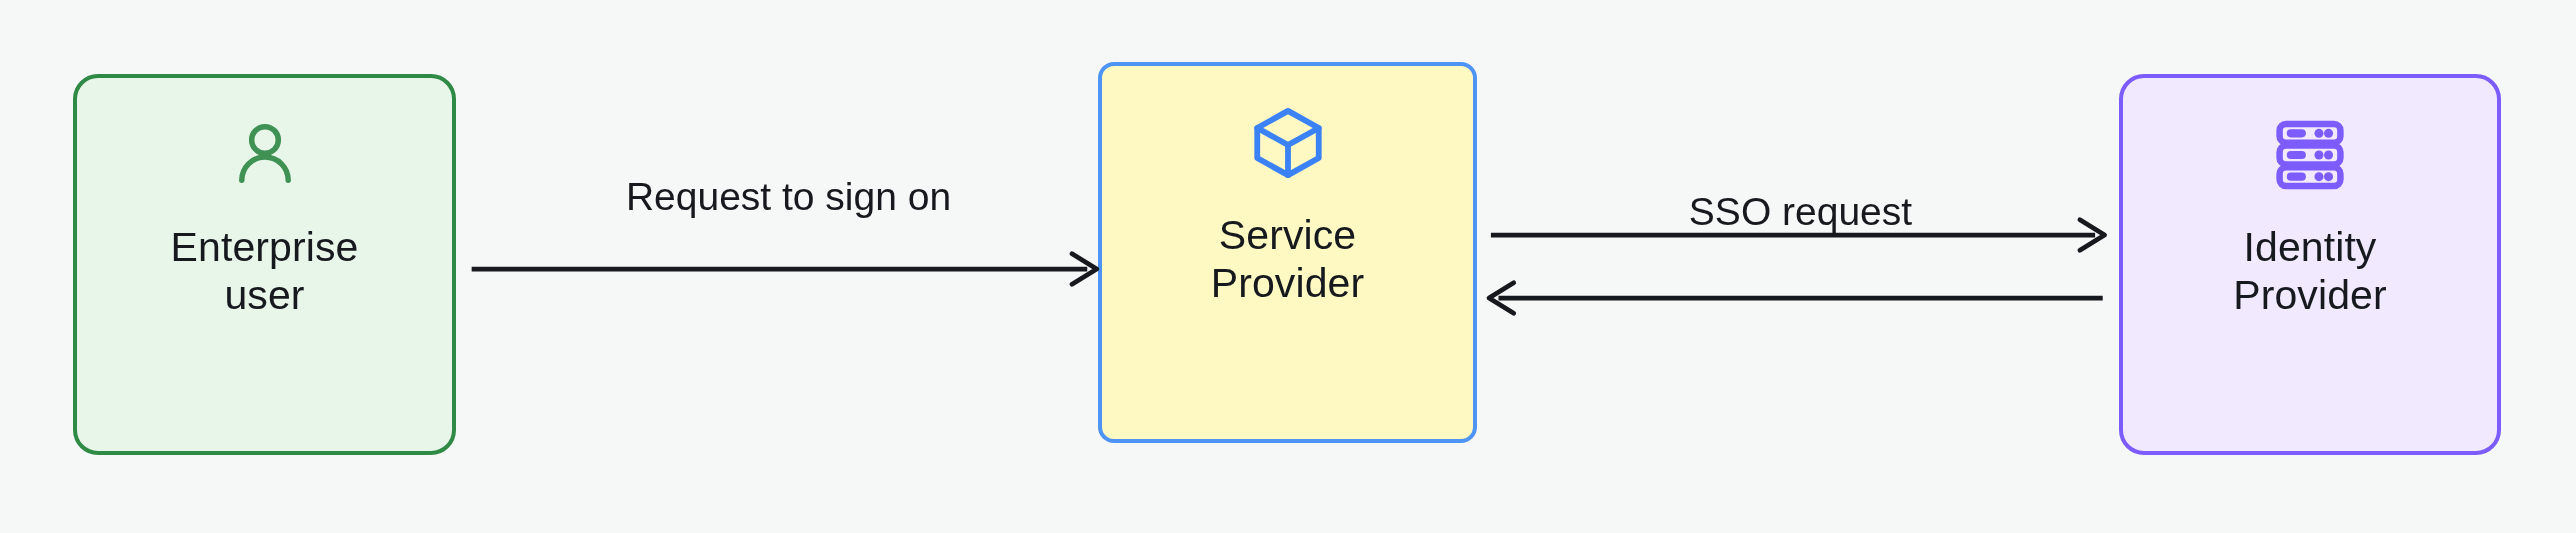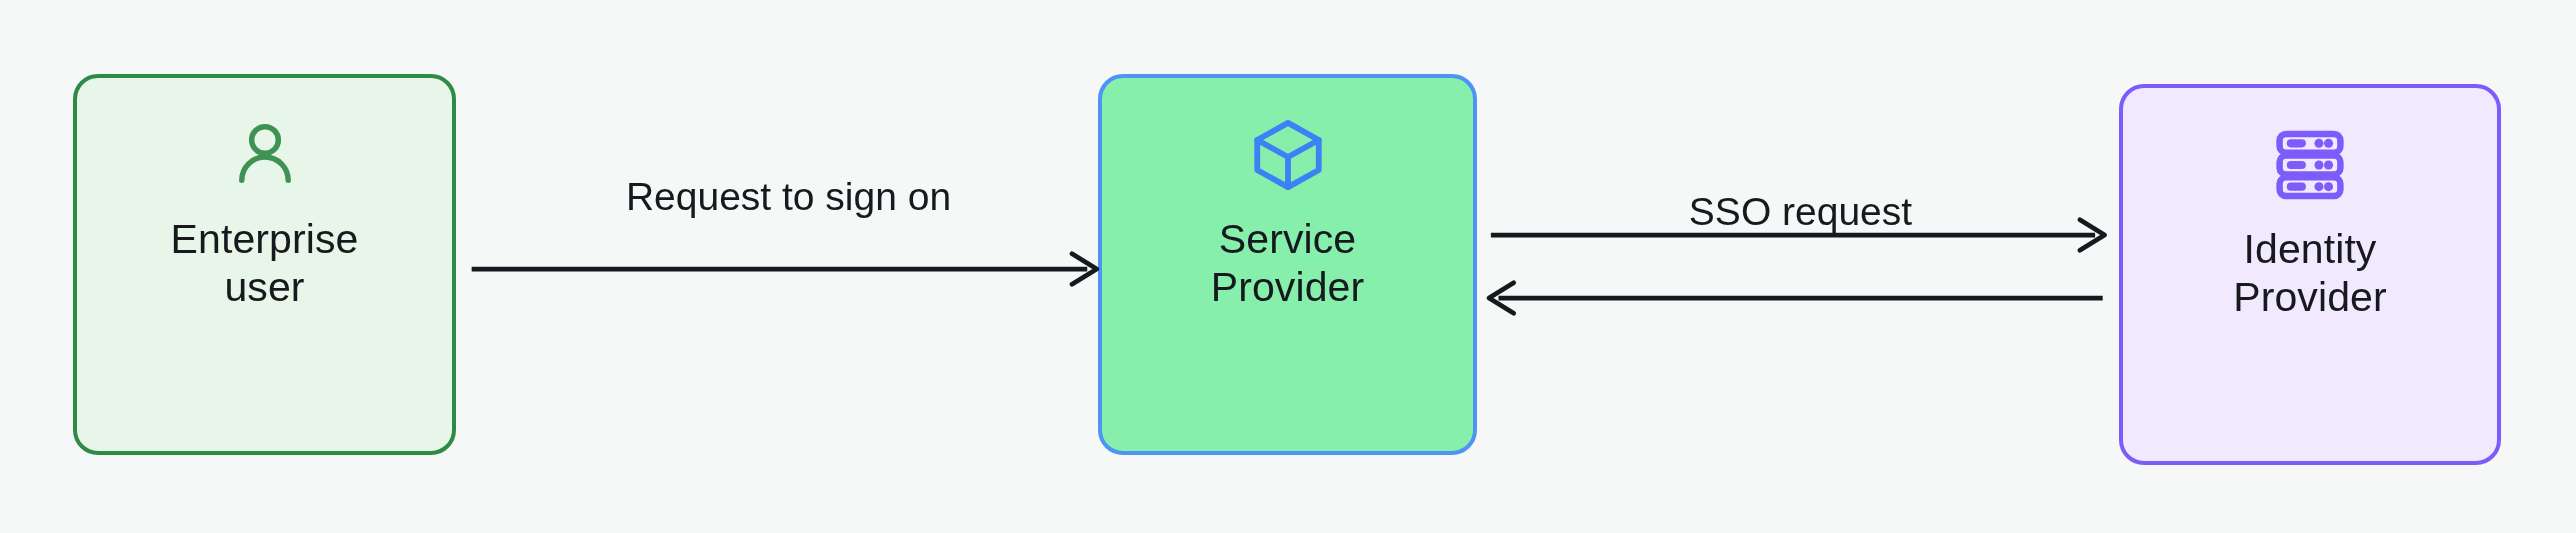--- a/index.html
+++ b/index.html
@@ -31,44 +31,45 @@
     border-radius: 25px;
     border-style: solid;
     border-width: 4.8px;
   }
   .node .node-icon {
     display: block;
     margin-top: 36px;
     line-height: 0;
   }
   .node .node-label {
-    margin-top: 20px;
+    margin-top: 28px;
     font-size: 41px;
     line-height: 1.16;
     color: #16191d;
     text-align: center;
     font-weight: 400;
     letter-spacing: 0.1px;
     white-space: pre-line;
   }
 
   #node-enterprise-user {
     left: 73px;  top: 74px;
     width: 383px; height: 381px;
     background: #e8f5e9;
     border-color: #2f8a46;
   }
   #node-service-provider {
-    left: 1098px; top: 74px;
+    left: 1098px; top: 62px;
     width: 379px; height: 381px;
-    background: #86efac;
+    background: #fef9c3;
     border-color: #4d94f5;
+    border-radius: 16px;
   }
   #node-identity-provider {
-    left: 2119px; top: 84px;
+    left: 2119px; top: 74px;
     width: 382px; height: 381px;
     background: #f1e9fe;
     border-color: #7c5cfa;
   }
 
   
   .connector {
     position: absolute;
   }
   .connector svg { display: block; overflow: visible; }

